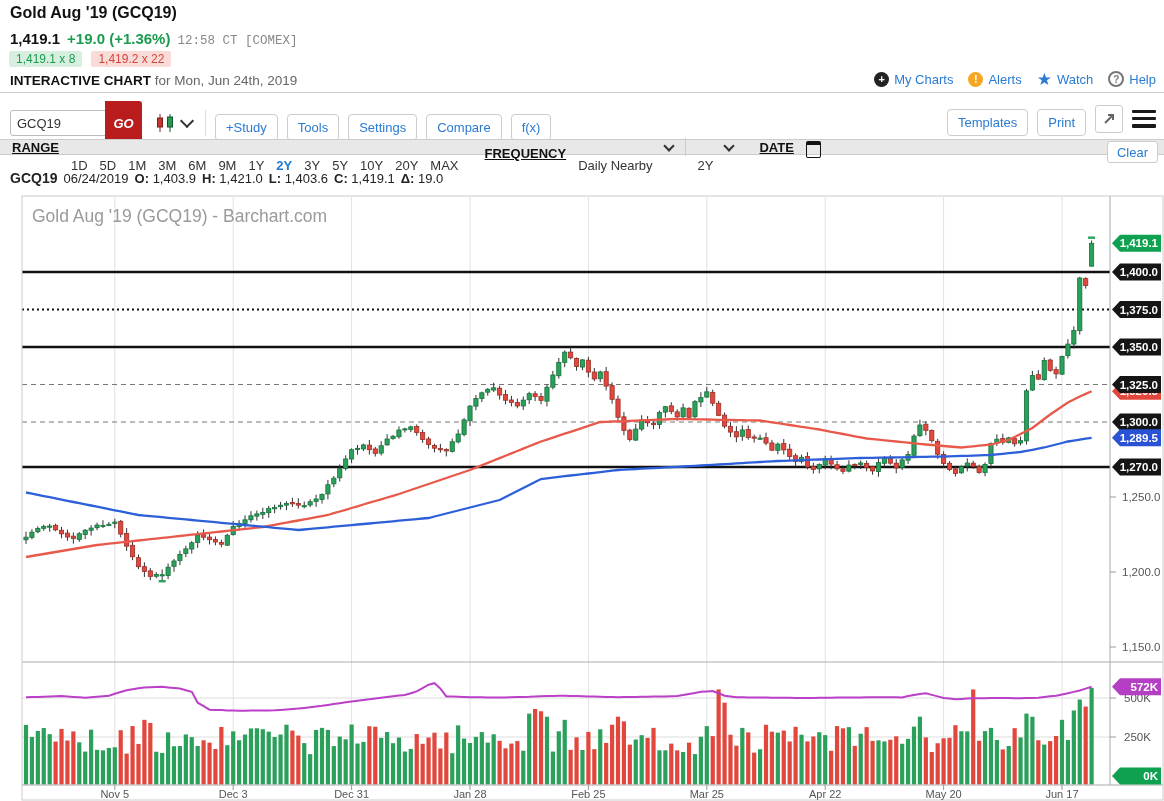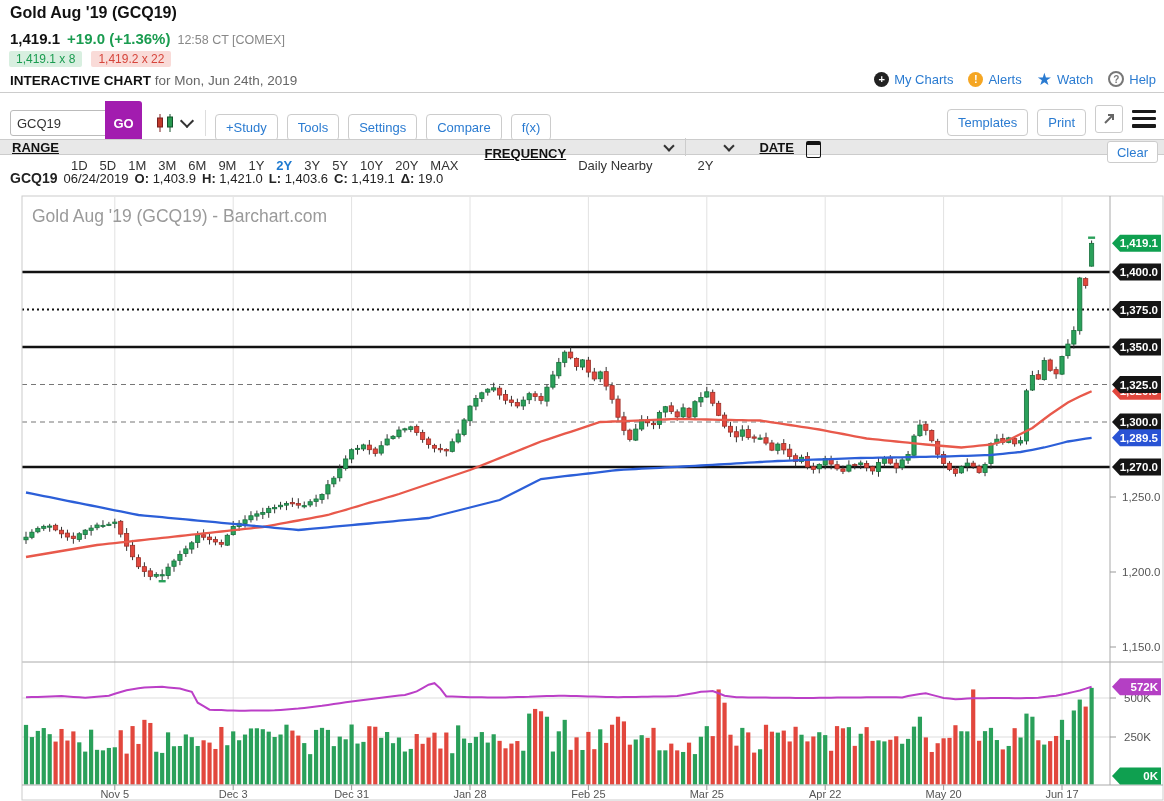--- a/index.html
+++ b/index.html
@@ -3,39 +3,39 @@
 <meta charset="utf-8">
 <style>
   html,body{margin:0;padding:0;background:#fff;}
   body{width:1164px;height:801px;overflow:hidden;font-family:"Liberation Sans",sans-serif;color:#222;position:relative;}
   .abs{position:absolute;}
   
   #page-title{left:10px;top:4px;font-size:16px;font-weight:bold;color:#111;}
   #price-row{left:10px;top:30px;font-size:15px;display:flex;gap:7px;align-items:baseline;}
   #last-price{font-weight:bold;color:#111;}
   #price-change{font-weight:bold;color:#1a9c50;}
-  #price-time{font-size:12.5px;color:#888;}
+  #price-time{font-size:12.5px;color:#888;font-family:Liberation Mono, monospace;}
   #chips{left:9px;top:51px;display:flex;gap:9px;font-size:12px;}
   .chip{padding:1px 7px;border-radius:2px;}
   .chip.bid{background:#d8efe0;color:#1a9c50;}
   .chip.ask{background:#f9dbd8;color:#d6453b;}
   #subhead{left:10px;top:73px;font-size:13.5px;color:#666;}
   #subhead b{color:#111;font-weight:bold;}
   #subhead-rule{left:0;top:92px;width:1164px;border-top:1px solid #ccc;}
   #head-links{right:8px;top:71px;display:flex;gap:15px;align-items:center;font-size:13px;}
   .hlink{display:flex;gap:5px;align-items:center;color:#2a7bd1;cursor:pointer;}
   .cicon{width:15px;height:15px;border-radius:50%;display:flex;align-items:center;justify-content:center;font-size:11px;font-weight:bold;color:#fff;}
   .cicon.plus{background:#222;}
   .cicon.alert{background:#f5a623;}
   .cicon.quest{background:#fff;border:2px solid #777;color:#777;width:12px;height:12px;font-size:10px;}
   .star{color:#2a7bd1;font-size:17px;line-height:15px;}
   
   #toolbar{left:10px;top:101px;display:flex;align-items:center;gap:9px;}
   #symbol-input{width:82px;height:22px;border:1px solid #bbb;border-radius:3px 0 0 3px;padding:1px 6px;font-size:13px;font-family:"Liberation Sans",sans-serif;color:#333;}
-  #go-btn{height:44px;width:37px;background:#a21caf;color:#fff;font-weight:bold;font-size:13px;border:none;border-radius:0 3px 3px 0;margin-left:-1px;cursor:pointer;}
+  #go-btn{height:44px;width:37px;background:#b91c1c;color:#fff;font-weight:bold;font-size:13px;border:none;border-radius:0 3px 3px 0;margin-left:-1px;cursor:pointer;font-style:italic;}
   .tbtn{background:#fff;border:1px solid #ccc;border-radius:4px;color:#2a7bd1;font-size:13px;padding:5px 10px;cursor:pointer;font-family:"Liberation Sans",sans-serif;margin-top:8px;}
   #charttype{display:flex;align-items:center;gap:5px;margin:0 4px;cursor:pointer;}
   .vdiv{width:1px;height:26px;background:#ddd;}
   #toolbar-right{right:8px;top:101px;display:flex;align-items:center;gap:9px;}
   #expand-btn{width:26px;height:26px;background:#fff;border:1px solid #ccc;border-radius:3px;display:flex;align-items:center;justify-content:center;cursor:pointer;}
   #menu-btn{width:24px;height:18px;display:flex;flex-direction:column;justify-content:space-between;cursor:pointer;}
   #menu-btn div{height:3.5px;background:#1a1a1a;border-radius:1px;}
   .chev{width:8px;height:8px;border-right:2px solid #333;border-bottom:2px solid #333;transform:rotate(45deg);margin-top:-4px;}
   
   #rangebar{left:0;top:139px;width:1164px;height:16px;background:#e8e8e8;border-top:1px solid #ccc;border-bottom:1px solid #ccc;box-sizing:border-box;display:flex;align-items:center;gap:12px;padding:4px 12px;font-size:13px;color:#333;}

